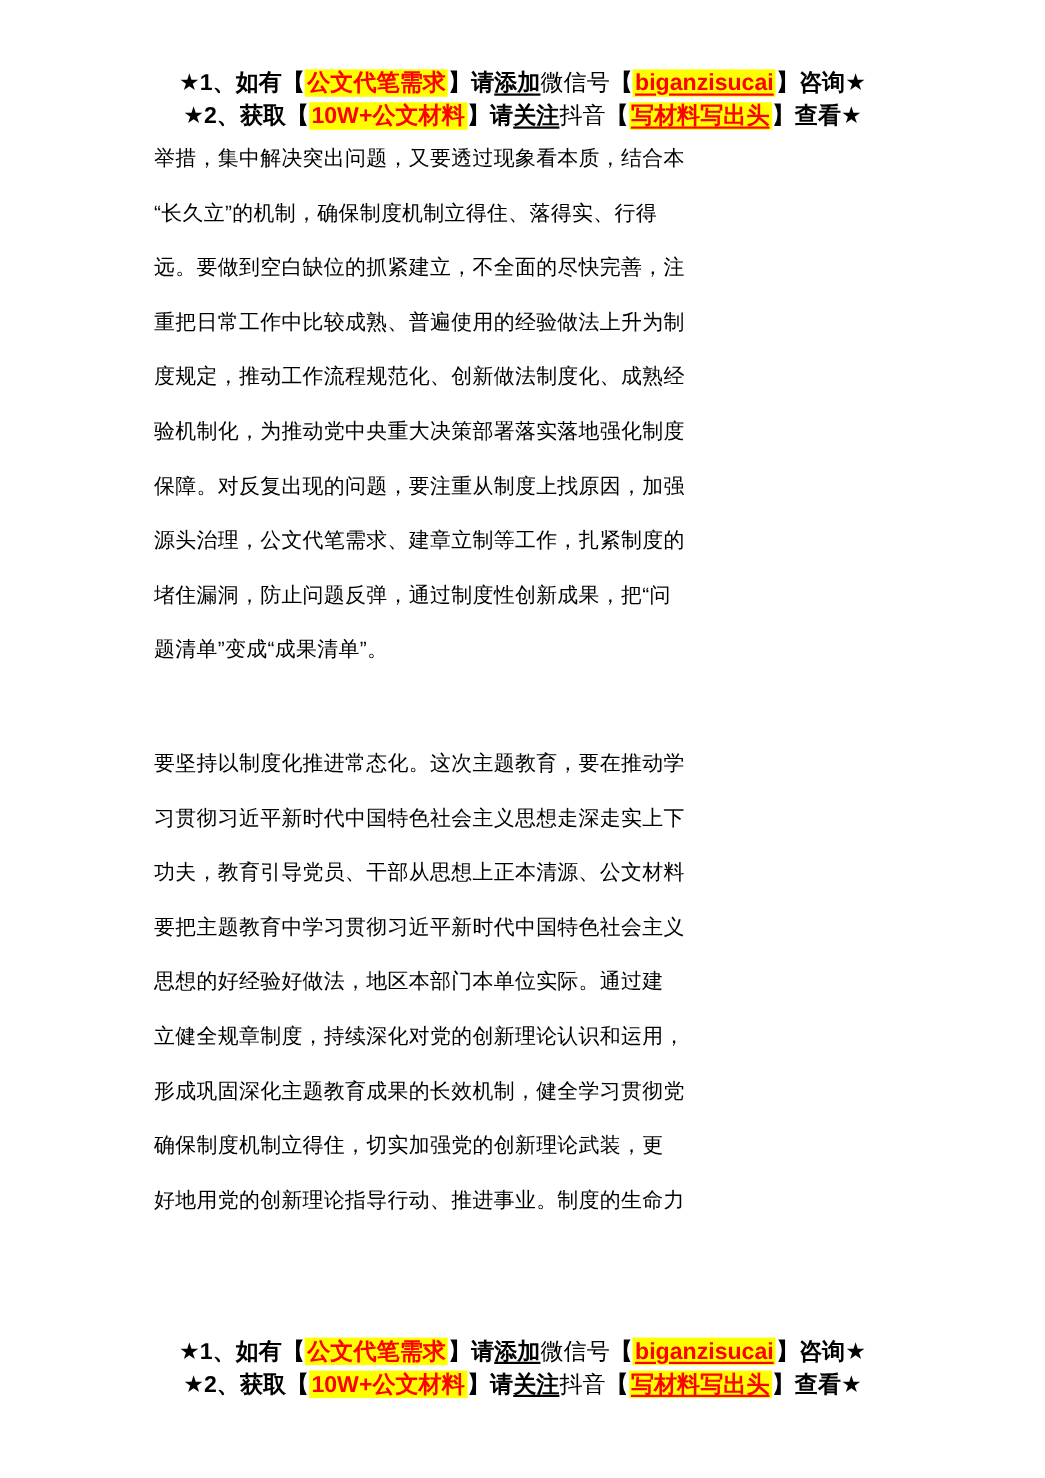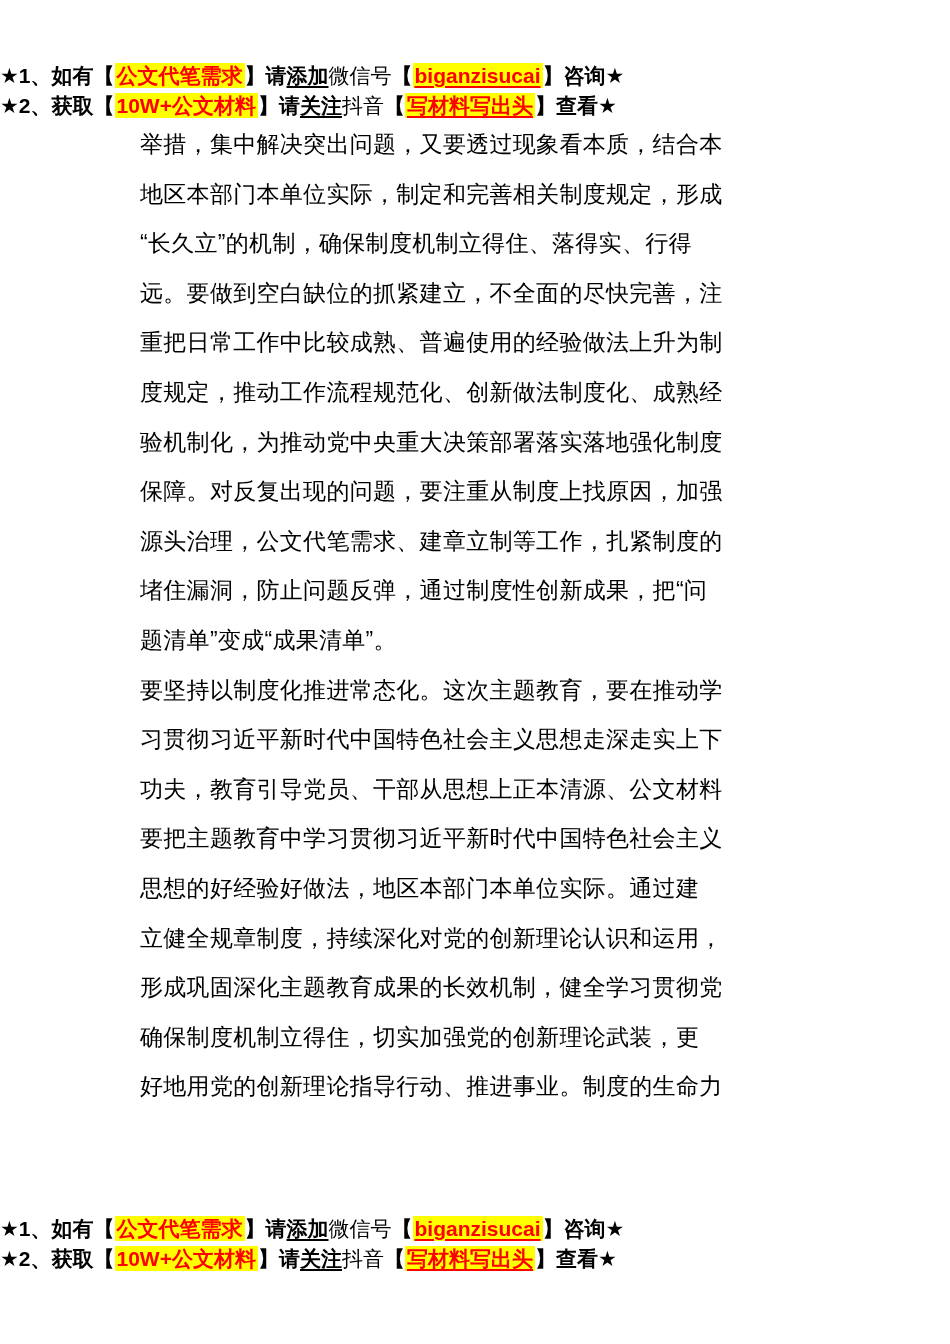--- a/index.html
+++ b/index.html
@@ -18,20 +18,21 @@
   }
   
   .banner {
     position: absolute;
     left: 0;
     width: 950px;
   }
   .banner-top { top: 61px; }
   .banner-bottom { top: 1214px; }
   .banner-line {
+    text-align: center;
     font-size: 21px;
     line-height: 30px;
     font-weight: bold;
     color: #000000;
     white-space: nowrap;
   }
   .banner-line .light { font-weight: normal; }
   .hl {
     color: #ff0000;
     background: #ffff00;
@@ -49,48 +50,47 @@
     text-decoration: underline;
     text-underline-offset: 3px;
   }
   
   .body-text {
     position: absolute;
     left: 140px;
     top: 120px;
     width: 685px;
     color: #000000;
-    font-size: 23px;
+    font-size: 19px;
     line-height: 49.6px;
     letter-spacing: 0.3px;
   }
   .body-text .line {
     white-space: nowrap;
     height: 49.6px;
   }
-  .para2 { }
+  .para2 { margin-top: 54px; }
 </style>
 </head>
 <body>
 
 <div class="page">
 
   <div class="banner banner-top">
     <div class="banner-line">
       <span>★1、如有【</span><span class="hl">公文代笔需求</span><span>】请</span><span class="u">添加</span><span class="light">微信号</span><span>【</span><span class="hl-u">biganzisucai</span><span>】咨询★</span>
     </div>
     <div class="banner-line">
       <span>★2、获取【</span><span class="hl">10W+公文材料</span><span>】请</span><span class="u">关注</span><span class="light">抖音</span><span>【</span><span class="hl-u">写材料写出头</span><span>】查看★</span>
     </div>
   </div>
 
   <div class="body-text">
     <div class="para">
       <div class="line">举措，集中解决突出问题，又要透过现象看本质，结合本</div>
-      <div class="line">地区本部门本单位实际，制定和完善相关制度规定，形成</div>
       <div class="line">“长久立”的机制，确保制度机制立得住、落得实、行得</div>
       <div class="line">远。要做到空白缺位的抓紧建立，不全面的尽快完善，注</div>
       <div class="line">重把日常工作中比较成熟、普遍使用的经验做法上升为制</div>
       <div class="line">度规定，推动工作流程规范化、创新做法制度化、成熟经</div>
       <div class="line">验机制化，为推动党中央重大决策部署落实落地强化制度</div>
       <div class="line">保障。对反复出现的问题，要注重从制度上找原因，加强</div>
       <div class="line">源头治理，公文代笔需求、建章立制等工作，扎紧制度的</div>
       <div class="line">堵住漏洞，防止问题反弹，通过制度性创新成果，把“问</div>
       <div class="line">题清单”变成“成果清单”。</div>
     </div>

